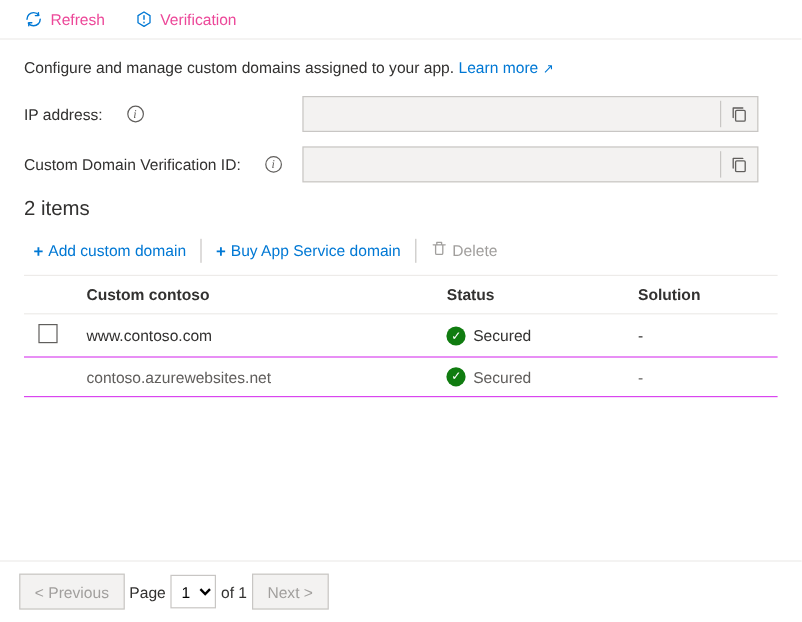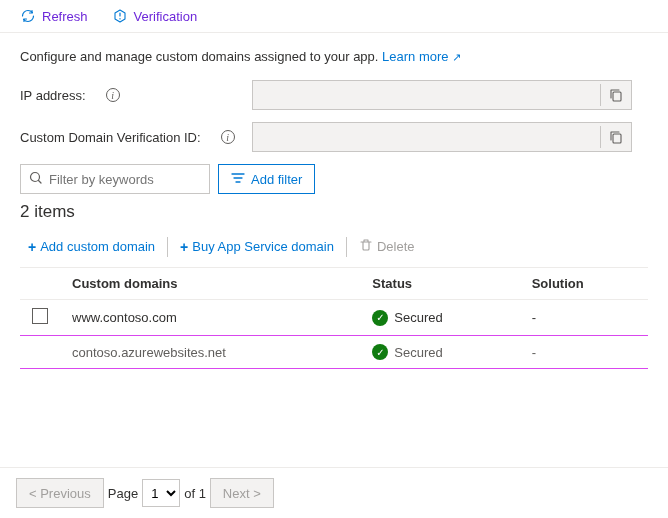--- a/index.html
+++ b/index.html
@@ -21,21 +21,21 @@
       gap: 16px;
     }
     .toolbar-btn {
       display: flex;
       align-items: center;
       gap: 6px;
       background: none;
       border: none;
       cursor: pointer;
       font-size: 13px;
-      color: #6d28d9;
+      color: #ec4899;
       padding: 2px 4px;
     }
     .toolbar-icon {
       width: 16px;
       height: 16px;
       display: inline-flex;
       align-items: center;
       justify-content: center;
     }
 
@@ -345,39 +345,20 @@
       <input class="field-input" type="text" readonly="" style="">
       <button class="copy-btn">
         <svg width="14" height="14" viewBox="0 0 14 14" fill="none">
           <rect x="4" y="4" width="8" height="9" rx="1" stroke="#605e5c" stroke-width="1.1" fill="none"></rect>
           <path d="M2 10V2h8" stroke="#605e5c" stroke-width="1.1" fill="none" stroke-linecap="round" stroke-linejoin="round"></path>
         </svg>
       </button>
     </div>
   </div>
 
-  <div class="filter-bar" style="margin-top:12px;">
-    <div class="search-wrapper">
-      <span>
-        <svg width="14" height="14" viewBox="0 0 14 14" fill="none">
-          <circle cx="6" cy="6" r="4.5" stroke="#605e5c" stroke-width="1.2"></circle>
-          <path d="M9.5 9.5l2.5 2.5" stroke="#605e5c" stroke-width="1.2" stroke-linecap="round"></path>
-        </svg>
-      </span>
-      <input type="text" placeholder="Filter by keywords" style="">
-    </div>
-    <button class="add-filter-btn">
-      <span>
-        <svg width="14" height="14" viewBox="0 0 14 14" fill="none">
-          <path d="M1 3h12M3 7h8M5 11h4" stroke="#0078d4" stroke-width="1.3" stroke-linecap="round"></path>
-        </svg>
-      </span>
-      <span>Add filter</span>
-    </button>
-  </div>
 
   <div class="items-count">
     <span>2 items</span>
   </div>
 
   <div class="action-bar">
     <button class="action-btn">
       <span style="font-size:14px;color:#0078d4;font-weight:bold;">+</span>
       <span>Add custom domain</span>
     </button>
@@ -395,21 +376,21 @@
       </span>
       <span>Delete</span>
     </button>
   </div>
 
   <div class="table-wrapper">
     <table>
       <thead>
         <tr>
           <th></th>
-          <th>Custom domains</th>
+          <th>Custom contoso</th>
           <th>Status</th>
           <th>Solution</th>
         </tr>
       </thead>
       <tbody>
         <tr>
           <td class="checkbox-cell">
             <span class="checkbox"></span>
           </td>
           <td>www.contoso.com</td>

